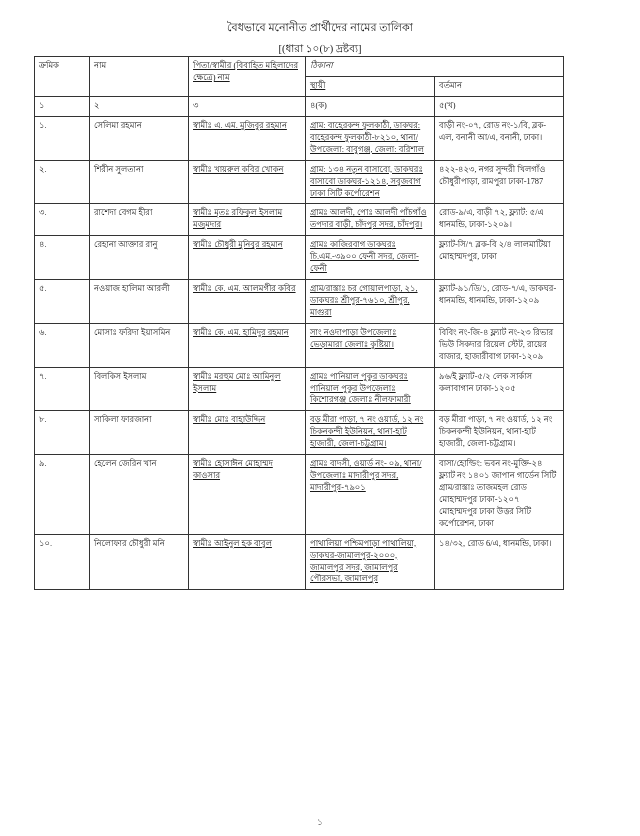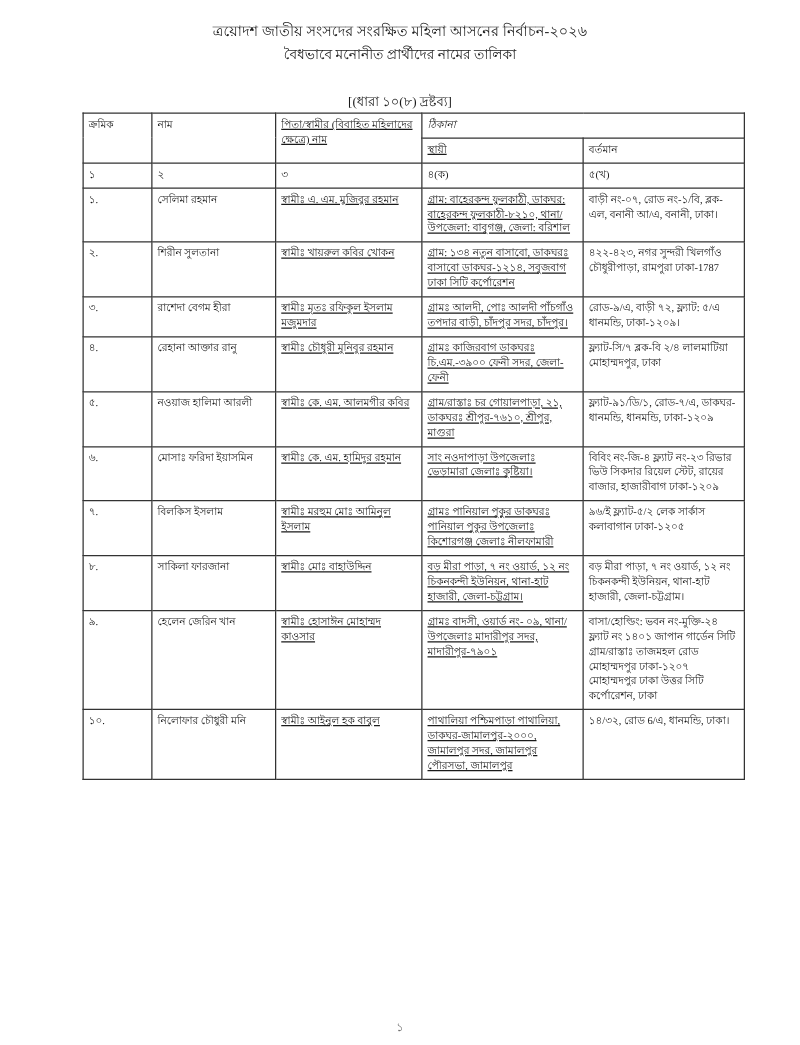--- a/index.html
+++ b/index.html
@@ -29,32 +29,31 @@
   .hdr .l1 {
     font-size: 11.5px;
     letter-spacing: .1px;
   }
   .hdr .l2 {
     font-size: 11px;
     margin-top: 2px;
   }
   .hdr .l3 {
     font-size: 10.5px;
-    margin-top: 22px;
+    margin-top: 5px;
   }
   .party-line {
     margin-top: 11px;
     margin-bottom: 7px;
     font-size: 10.5px;
     padding-left: 34px;
   }
   table.maintbl {
     border-collapse: collapse;
     width: 530px;
-    margin-left: 32px;
     table-layout: fixed;
   }
   table.maintbl td, table.maintbl th {
     border: 1px solid #333;
     vertical-align: top;
     padding: 3px 4px 4px 4px;
     font-size: 8.4px;
     line-height: 1.42;
     font-weight: normal;
     text-align: left;
@@ -90,21 +89,20 @@
     color: #666;
   }
   .nm { text-align: center; }
 </style>
 </head>
 <body>
 
 <div class="page">
 
   <div class="hdr">
-    <div class="l1">ত্রয়োদশ জাতীয় সংসদের সংরক্ষিত মহিলা আসনের নির্বাচন-২০২৬</div>
     <div class="l2">বৈধভাবে মনোনীত প্রার্থীদের নামের তালিকা</div>
     <div class="l3">[(ধারা ১০(৮) দ্রষ্টব্য]</div>
   </div>
 
 
   <table class="maintbl">
     <thead>
       <tr>
         <th class="c-sl" rowspan="2">ক্রমিক</th>
         <th class="c-name" rowspan="2">নাম</th>

